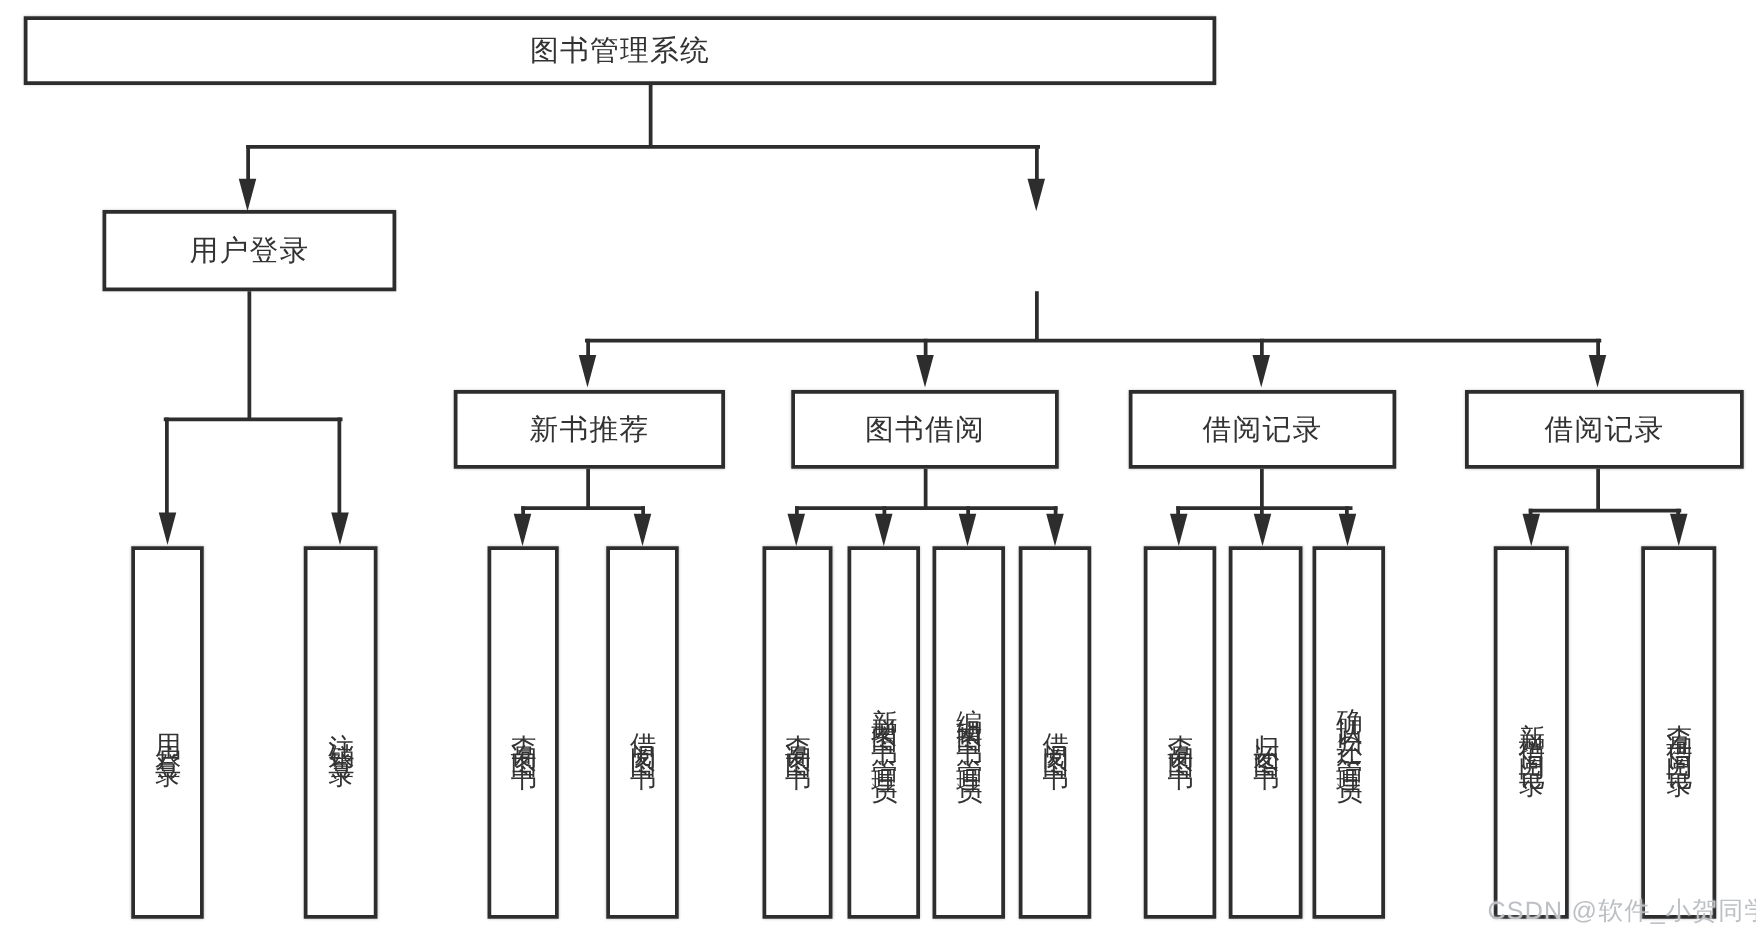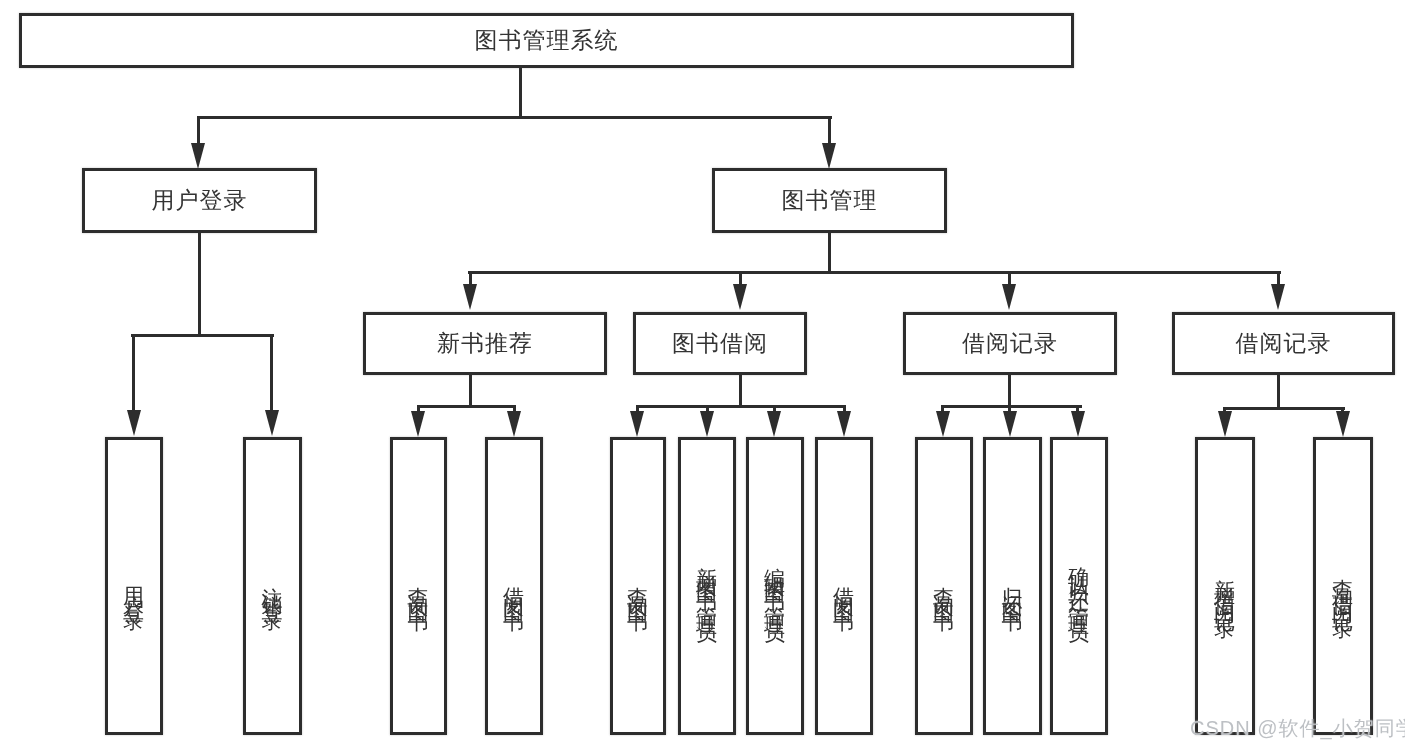--- a/index.html
+++ b/index.html
@@ -29,60 +29,57 @@
     position:absolute;left:1190px;top:715px;z-index:5;
     font-size:20px;color:#bdc0c4;letter-spacing:1px;white-space:nowrap;
     text-shadow:0 0 2px rgba(255,255,255,.9);
   }
 </style>
 </head>
 <body>
 
 <div id="canvas">
 
-  <div class="box h" style="left:19px;top:13px;width:1055px;height:55px;">
+  <div class="box h" style="left:19px;top:13px;width:954px;height:55px;">
     <span>图书管理系统</span>
   </div>
 
   <div class="vline" style="left:519px;top:68px;height:49px;"></div>
   <div class="hline" style="left:197px;top:116px;width:635px;"></div>
   <div class="vline" style="left:197px;top:116px;height:30px;"></div>
   <div class="tri" style="left:191px;top:143px;"></div>
   <div class="vline" style="left:828px;top:116px;height:30px;"></div>
   <div class="tri" style="left:822px;top:143px;"></div>
 
   <div class="box h" style="left:82px;top:168px;width:235px;height:65px;">
     <span>用户登录</span>
-  </div>
-  <div class="box h" style="left:712px;top:168px;width:235px;height:65px;">
-    <span>图书管理</span>
   </div>
 
   <div class="vline" style="left:198px;top:233px;height:103px;"></div>
   <div class="hline" style="left:131px;top:334px;width:143px;"></div>
   <div class="vline" style="left:132px;top:334px;height:78px;"></div>
   <div class="tri" style="left:127px;top:410px;"></div>
   <div class="vline" style="left:270px;top:334px;height:78px;"></div>
   <div class="tri" style="left:265px;top:410px;"></div>
 
   <div class="vline" style="left:828px;top:233px;height:40px;"></div>
   <div class="hline" style="left:468px;top:271px;width:813px;"></div>
   <div class="vline" style="left:469px;top:271px;height:14px;"></div>
   <div class="tri" style="left:463px;top:284px;"></div>
   <div class="vline" style="left:739px;top:271px;height:14px;"></div>
   <div class="tri" style="left:733px;top:284px;"></div>
   <div class="vline" style="left:1008px;top:271px;height:14px;"></div>
   <div class="tri" style="left:1002px;top:284px;"></div>
   <div class="vline" style="left:1277px;top:271px;height:14px;"></div>
   <div class="tri" style="left:1271px;top:284px;"></div>
 
-  <div class="box h" style="left:363px;top:312px;width:244px;height:63px;">
+  <div class="box h" style="left:363px;top:312px;width:217px;height:63px;">
     <span>新书推荐</span>
   </div>
-  <div class="box h" style="left:633px;top:312px;width:174px;height:63px;text-align:right;">
+  <div class="box h" style="left:633px;top:312px;width:214px;height:63px;text-align:right;">
     <span>图书借阅</span>
   </div>
   <div class="box h" style="left:903px;top:312px;width:214px;height:63px;">
     <span>借阅记录</span>
   </div>
   <div class="box h" style="left:1172px;top:312px;width:223px;height:63px;">
     <span>借阅记录</span>
   </div>
 
   <div class="vline" style="left:469px;top:375px;height:32px;"></div>

